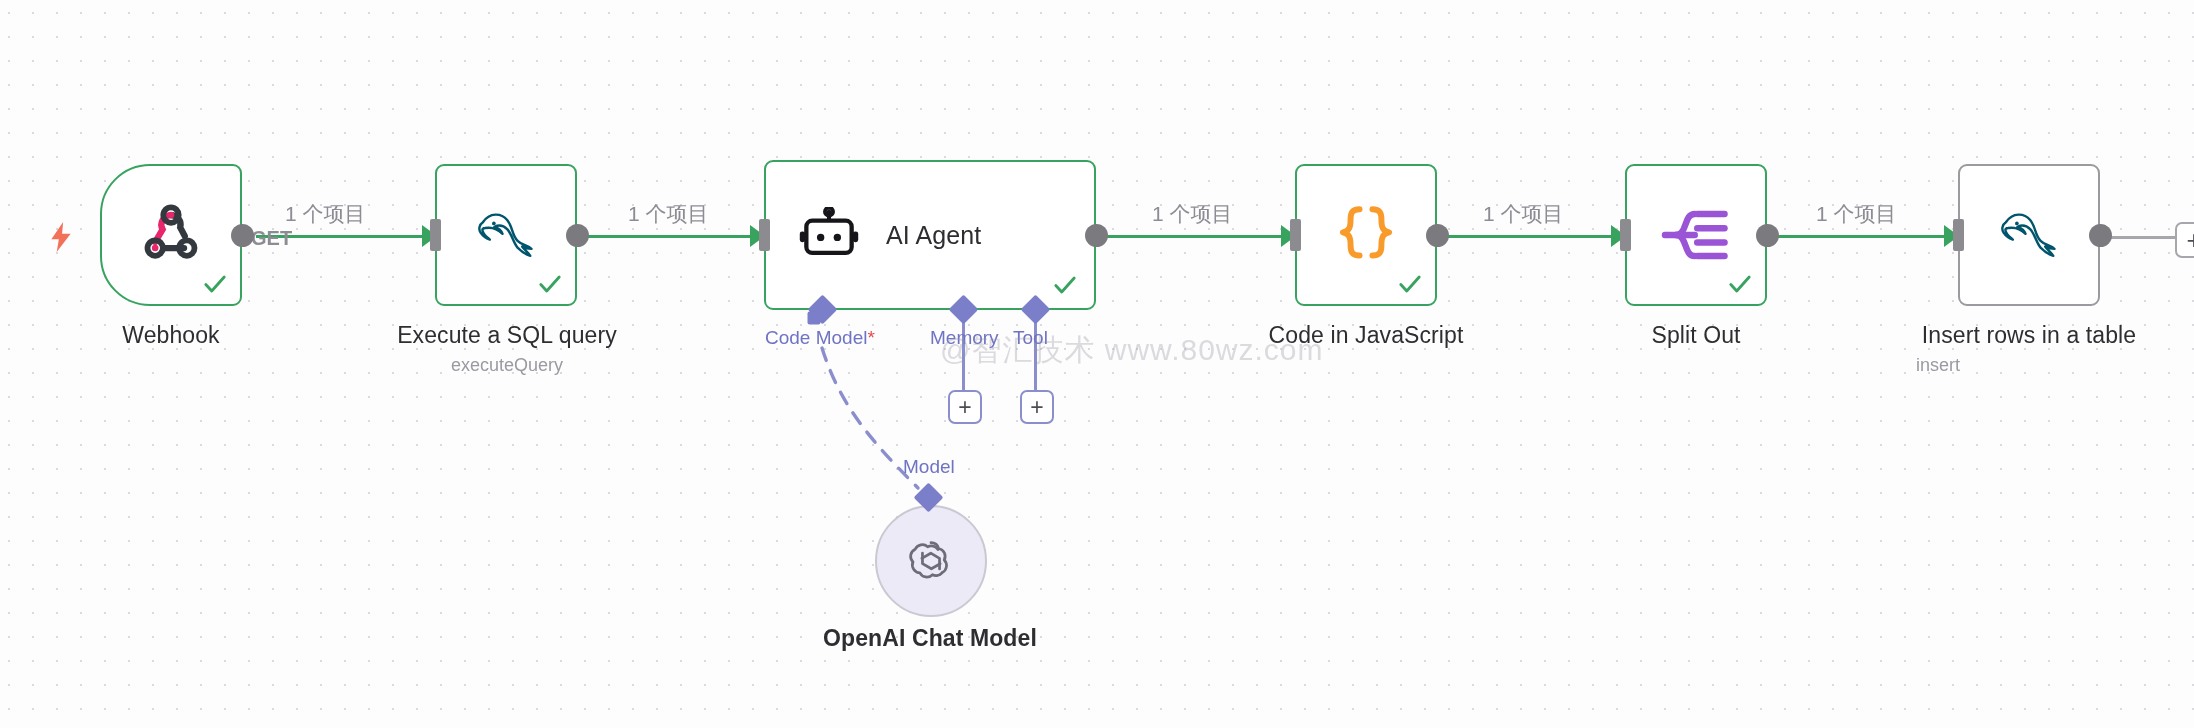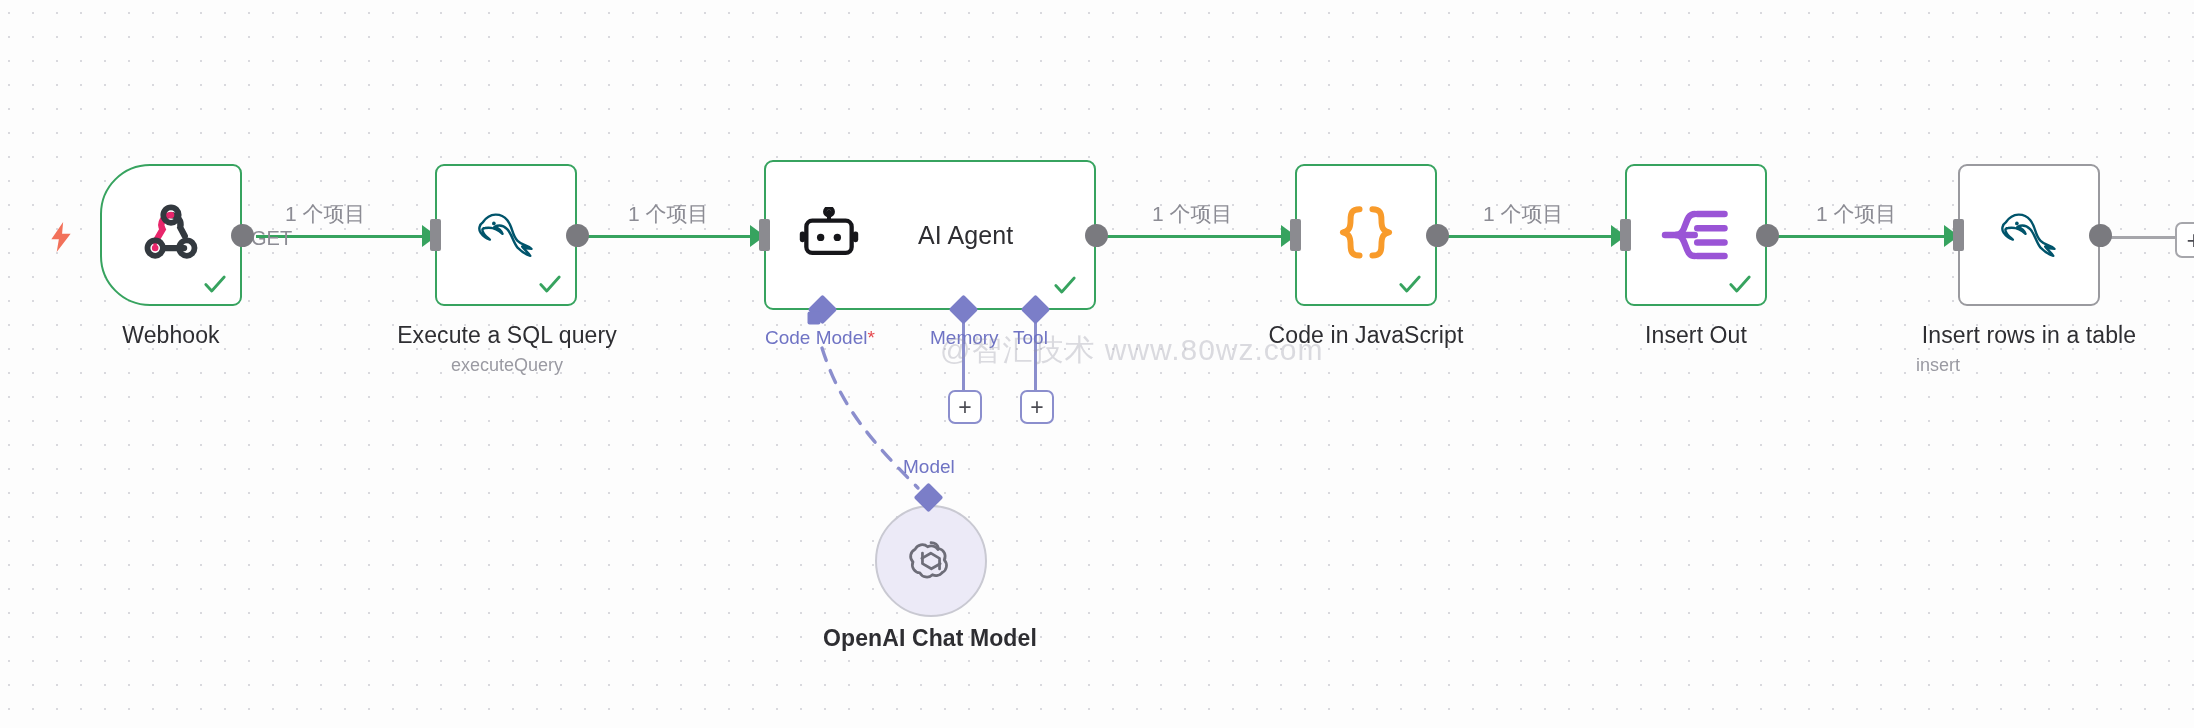--- a/index.html
+++ b/index.html
@@ -34,21 +34,21 @@
     border-radius: 9px;
     display: flex;
     align-items: center;
     justify-content: center;
   }
   .node.pending { border-color: #9a9a9f; }
   .node.trigger {
     border-top-left-radius: 50px;
     border-bottom-left-radius: 50px;
   }
-  .node.wide { justify-content: flex-start; gap: 32px; }
+  .node.wide { justify-content: flex-start; }
 
   .node-icon {
     display: flex;
     align-items: center;
     justify-content: center;
     flex: 0 0 auto;
   }
   .node-title {
     font-size: 25px;
     color: #2e2e32;
@@ -123,20 +123,21 @@
     color: #8c8c94;
     white-space: nowrap;
     z-index: 3;
   }
   .method-label {
     position: absolute;
     font-size: 20px;
     color: #8c8c94;
     white-space: nowrap;
     z-index: 3;
+    font-weight: bold;
   }
 
   
   .diamond {
     position: absolute;
     width: 21px;
     height: 21px;
     background: #7b7ec8;
     transform: rotate(45deg);
     border-radius: 2px;
@@ -381,21 +382,21 @@
         <path d="M30 42 h22" stroke="#9a54d6" stroke-width="5.2" stroke-linecap="round"></path>
       </svg>
     </span>
     <span class="tick">
       <svg width="26" height="26" viewBox="0 0 24 24">
         <path d="M3.5 12.5 L9 18.5 L20.5 5.5" fill="none" stroke="#37a35f" stroke-width="2.6" stroke-linecap="round" stroke-linejoin="round"></path>
       </svg>
     </span>
   </div>
   <div class="port-out" style="left:1756px; top:224px;"></div>
-  <div class="node-label" style="left:1565px; top:322px; width:262px;">Insert Out</div>
+  <div class="node-label" style="left:1565px; top:322px; width:262px;">Split Out</div>
 
   <div class="port-in" style="left:1953px; top:219px;"></div>
   <div class="node pending" style="left:1958px; top:164px; width:142px; height:142px;">
     <span class="node-icon">
       <svg width="74" height="62" viewBox="0 0 64 52">
         <path d="M12 15 c6 -9 16 -8 21 -2 c5 6 4 13 9 18 c4 4 9 4 12 7 c-3 0 -6 -1 -8 -2 c2 3 5 5 7 8
                  c-4 -1 -8 -4 -11 -7 c-4 -5 -5 -12 -9 -16 c-3 -3 -7 -4 -11 -2 c3 1 6 3 7 6 c-4 -4 -10 -6 -15 -5
                  c-2 0 -3 1 -2 3 c1 3 4 5 6 7 c-3 -1 -6 -3 -8 -6 c-2 -3 -1 -7 2 -9 z" fill="none" stroke="#00546b" stroke-width="2.1" stroke-linejoin="round"></path>
         <circle cx="21.5" cy="16" r="1.6" fill="#00546b"></circle>
       </svg>

